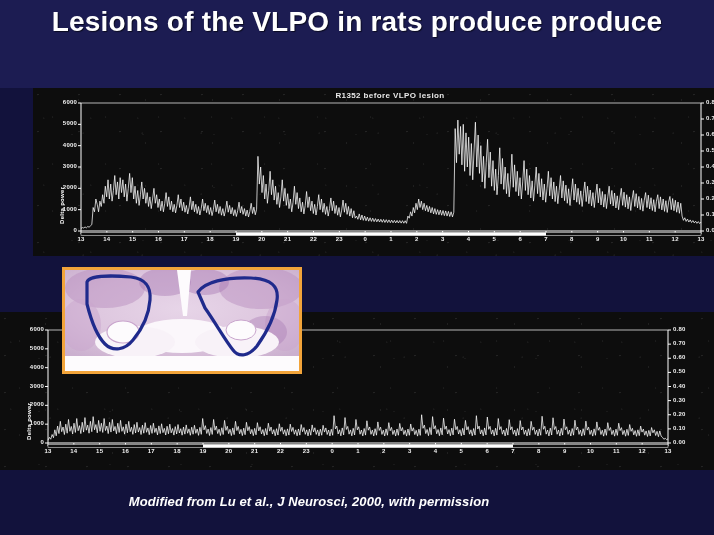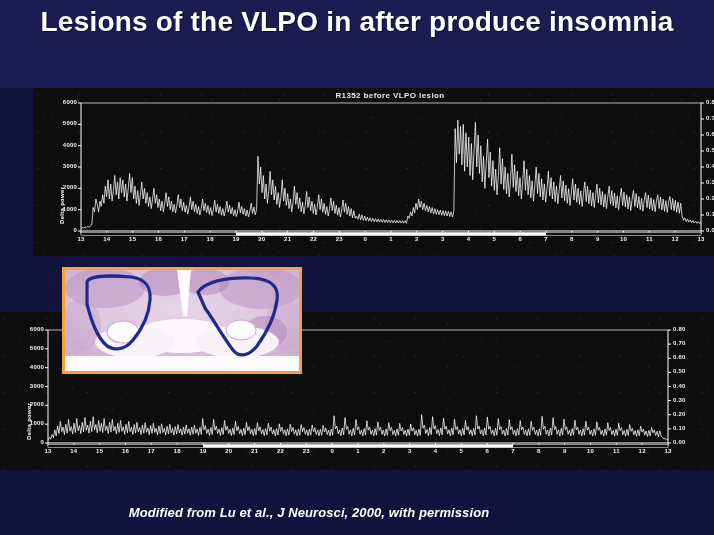--- a/index.html
+++ b/index.html
@@ -120,37 +120,37 @@
     width: 240px; height: 107px;
     border: 3px solid #f2a43a;
     box-sizing: border-box;
     background: #efe2ee;
     overflow: hidden;
   }
 
   
   #caption {
     position: absolute;
-    left: 0; top: 505px;
+    left: 0; top: 494px;
     width: 618px;
     text-align: center;
     color: #ffffff;
     font-size: 13px;
     font-style: italic;
     font-weight: bold;
     letter-spacing: 0.1px;
   }
 </style>
 </head>
 <body>
 
 <div id="slide">
 
   <div id="title-band">
-    <div id="title-text">Lesions of the VLPO in after produce insomnia</div>
+    <div id="title-text">Lesions of the VLPO in rats produce produce</div>
   </div>
 
   <div id="chart-top" class="chart-panel">
     <div class="grain"></div>
     <div class="chart-title">R1352 before VLPO lesion</div>
     <div class="axis-label-y" style="left:26px; top:136px;">Delta power</div>
     <svg class="plot-svg" id="svg-top" width="714" height="168">
         <line x1="48" y1="15" x2="48" y2="143" stroke="#ffffff" stroke-width="1"></line>
         <line x1="48" y1="143" x2="668" y2="143" stroke="#ffffff" stroke-width="1"></line>
         <line x1="668" y1="15" x2="668" y2="143" stroke="#ffffff" stroke-width="1"></line>

